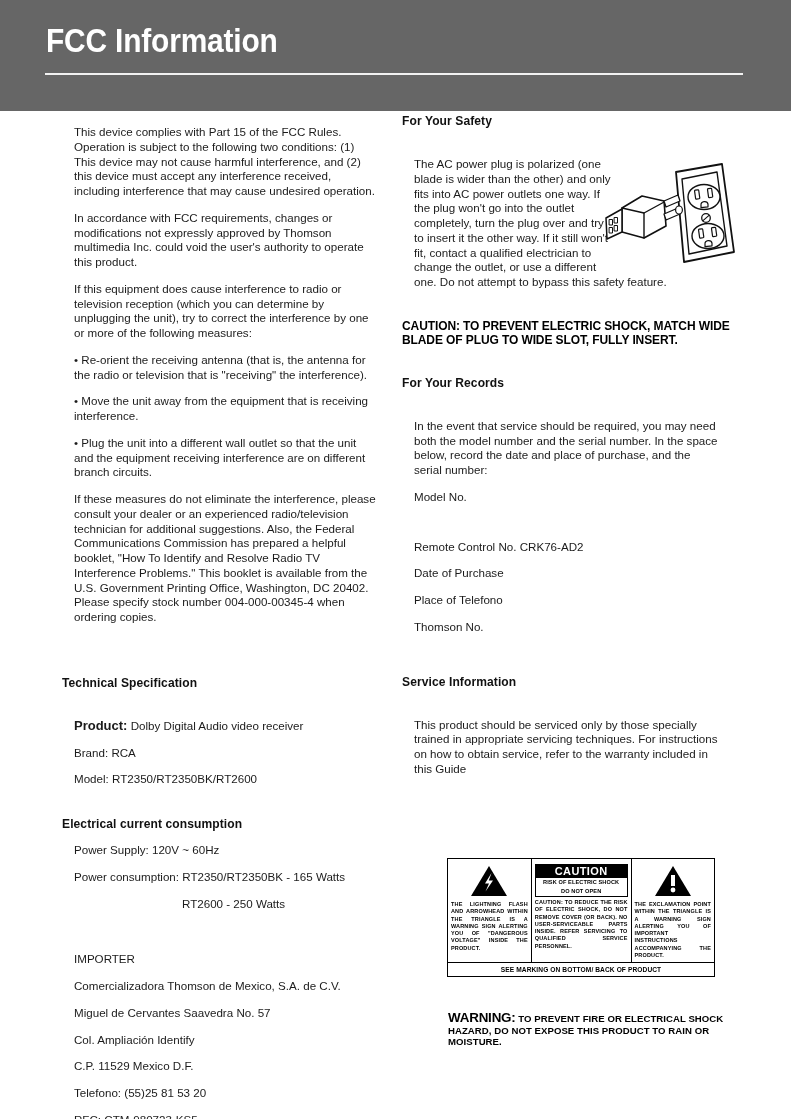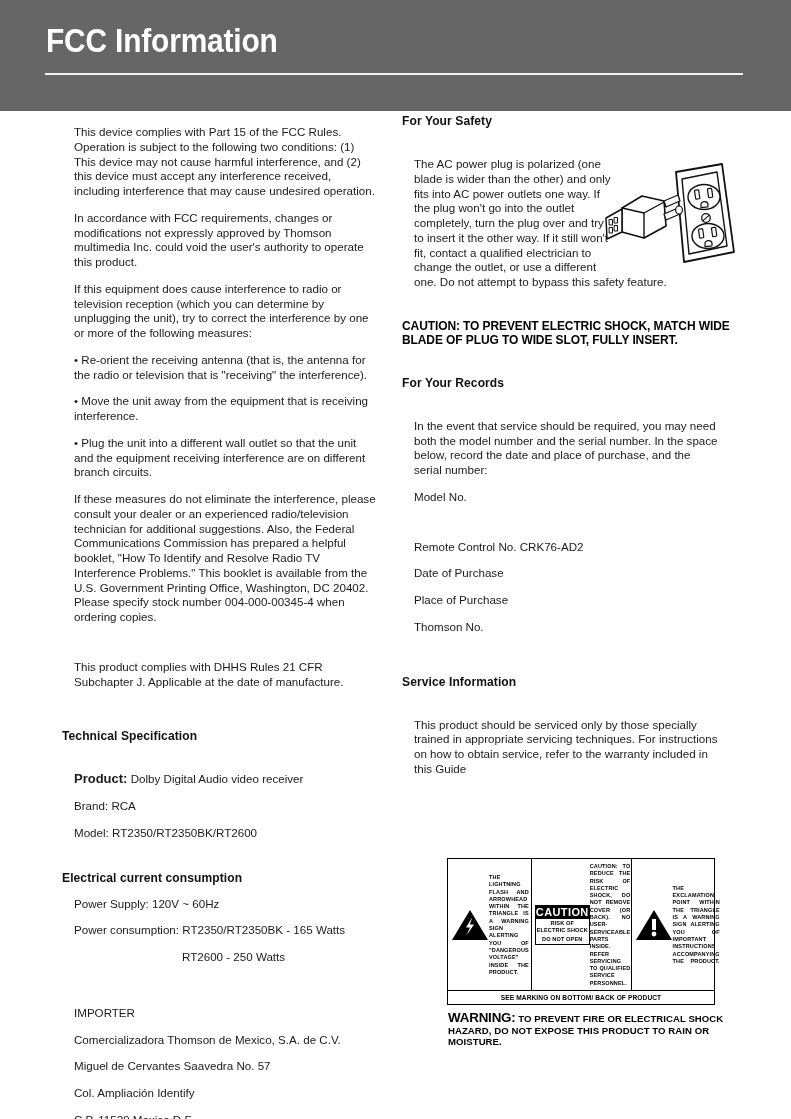--- a/index.html
+++ b/index.html
@@ -121,21 +121,21 @@
   .panels {
     display: flex;
     width: 100%;
     box-sizing: border-box;
   }
   .panel {
     box-sizing: border-box;
     padding: 3px 3px 3px 3px;
     border-right: 1.4px solid #000;
     display: flex;
-    flex-direction: row;
+    flex-direction: column;
     align-items: center;
   }
   .panel:last-child { border-right: none; }
   .panel-a { width: 31.5%; }
   .panel-b { width: 37.5%; }
   .panel-c { width: 31%; }
   .panel-sym {
     height: 38px;
     display: flex;
     align-items: center;
@@ -218,21 +218,20 @@
 
   <p class="body">This device complies with Part 15 of the FCC Rules. Operation is subject to the following two conditions: (1) This device may not cause harmful interference, and (2) this device must accept any interference received, including interference that may cause undesired operation.</p>
   <p class="body">In accordance with FCC requirements, changes or modifications not expressly approved by Thomson multimedia Inc. could void the user's authority to operate this product.</p>
   <p class="body">If this equipment does cause interference to radio or television reception (which you can determine by unplugging the unit), try to correct the interference by one or more of the following measures:</p>
   <p class="body">•  Re-orient the receiving antenna (that is, the antenna for the radio or television that is "receiving" the interference).</p>
   <p class="body">•   Move the unit away from the equipment that is receiving interference.</p>
   <p class="body">•   Plug the unit into a different wall outlet so that the unit and the equipment receiving interference are on different branch circuits.</p>
   <p class="body">If these measures do not eliminate the interference, please consult your dealer or an experienced radio/television technician for additional suggestions. Also, the Federal Communications Commission has prepared a helpful booklet, "How To Identify and Resolve Radio TV Interference Problems." This booklet is available from the U.S. Government Printing Office, Washington, DC 20402. Please specify stock number 004-000-00345-4 when ordering copies.</p>
 
   <div class="gap-sm"></div>
-  <p class="body">This product complies with DHHS Rules 21 CFR Subchapter J. Applicable at the date of manufacture.</p>
 
   <div class="gap-lg"></div>
   <h2 class="sec-head">Technical Specification</h2>
 
   <div class="gap-md"></div>
   <p class="body"><span class="spec-label">Product:</span><span> Dolby Digital Audio video receiver</span></p>
   <p class="body">Brand: RCA</p>
   <p class="body">Model: RT2350/RT2350BK/RT2600</p>
 
   <div class="gap-md"></div>
@@ -266,21 +265,21 @@
 
   <div class="gap-lg"></div>
   <h2 class="sec-head">For Your Records</h2>
 
   <div class="gap-md"></div>
   <p class="body">In the event that service should be required, you may need both the model number and the serial number.  In the space below, record the date and place of purchase, and the serial number:</p>
   <p class="body">Model No.</p>
   <div class="gap-sm"></div>
   <p class="body">Remote Control No. CRK76-AD2</p>
   <p class="body">Date of Purchase</p>
-  <p class="body">Place of Purchase</p>
+  <p class="body">Place of Telefono</p>
   <p class="body">Thomson No.</p>
 
   <div class="gap-lg"></div>
   <h2 class="sec-head">Service Information</h2>
 
   <div class="gap-md"></div>
   <p class="body">This product should be serviced only by those specially trained in appropriate servicing techniques. For instructions on how to obtain service, refer to the warranty included in this Guide</p>
 </div>
 
 <div class="plug-figure">

